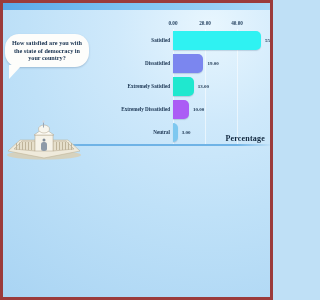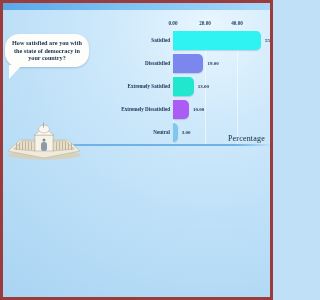--- a/index.html
+++ b/index.html
@@ -86,21 +86,21 @@
     height:19px;
     border-radius:0 5px 5px 0;
     box-shadow:0 1px 1px rgba(30,60,100,.18);
   }
   .val{
     font-size:5px;font-weight:bold;color:#1b3450;
     margin-left:4px;white-space:nowrap;
   }
   .axis-title{
     position:absolute;right:4px;
-    font-size:8px;font-weight:normal;color:#10263d;
+    font-size:8px;font-weight:bold;color:#10263d;
     letter-spacing:.2px;
   }
   .c1 .axis-title{bottom:-1px;}
 
   
   #building{position:absolute;left:2px;top:117px;width:78px;height:40px;}
 </style>
 </head>
 <body>
 

